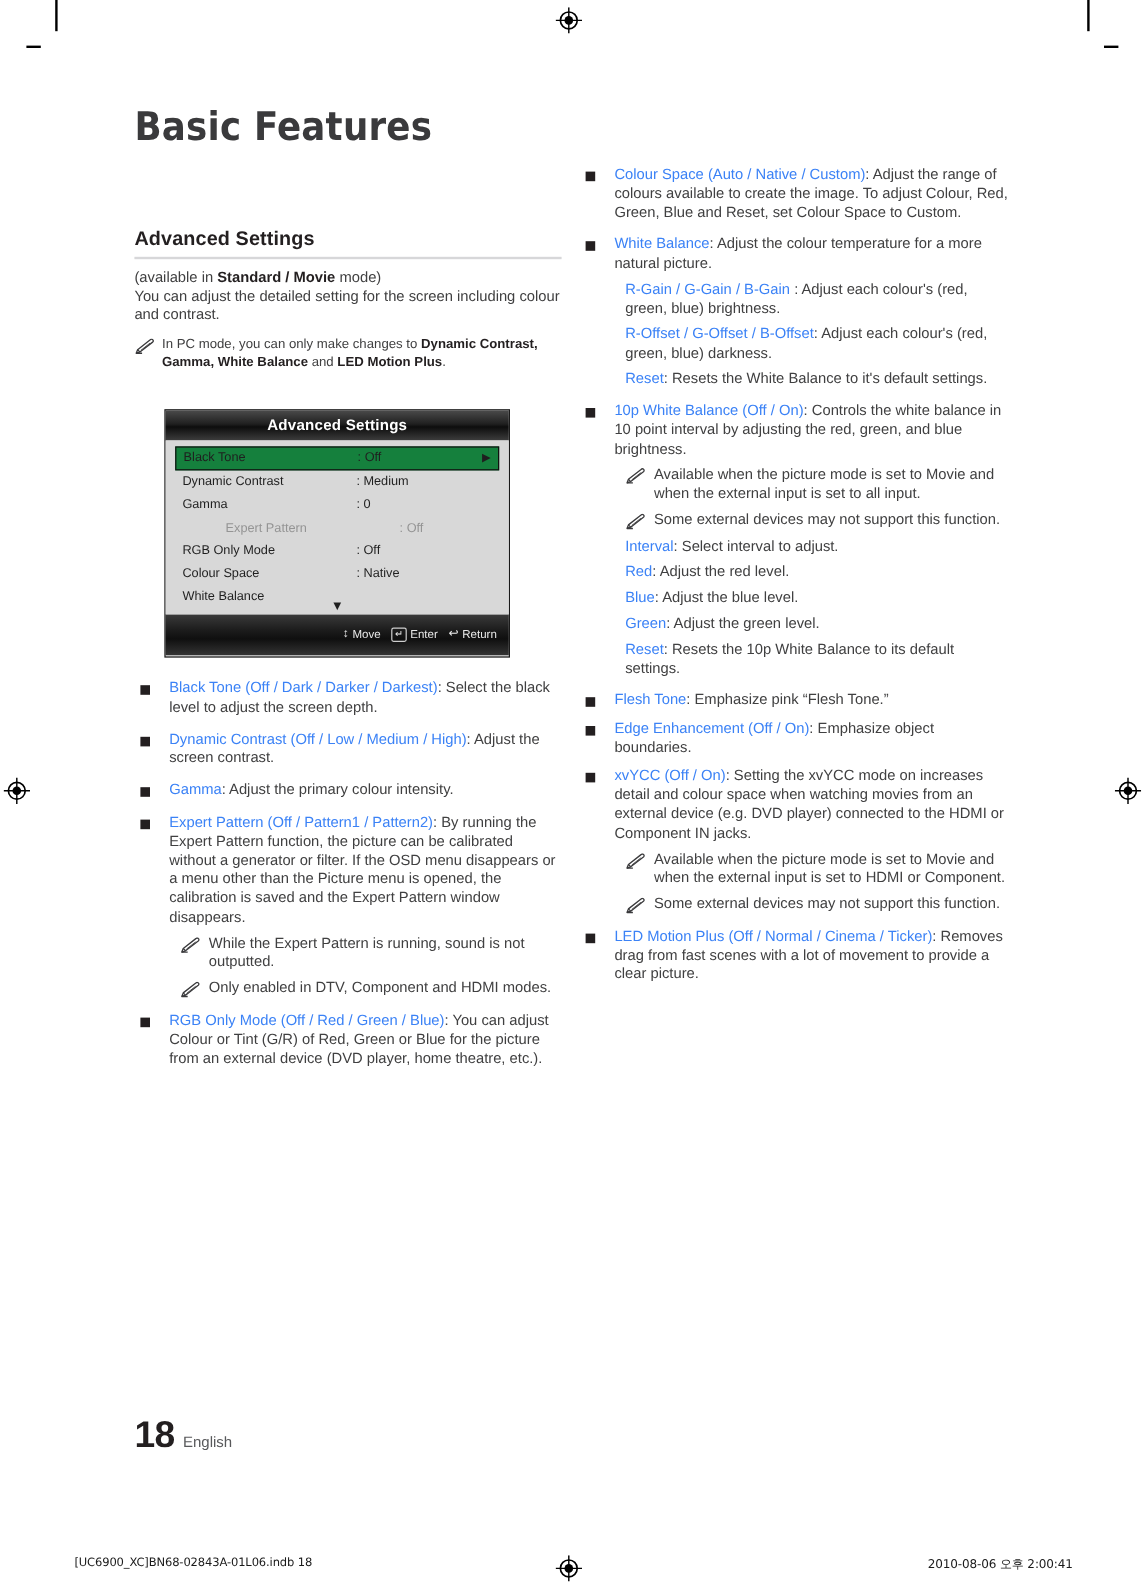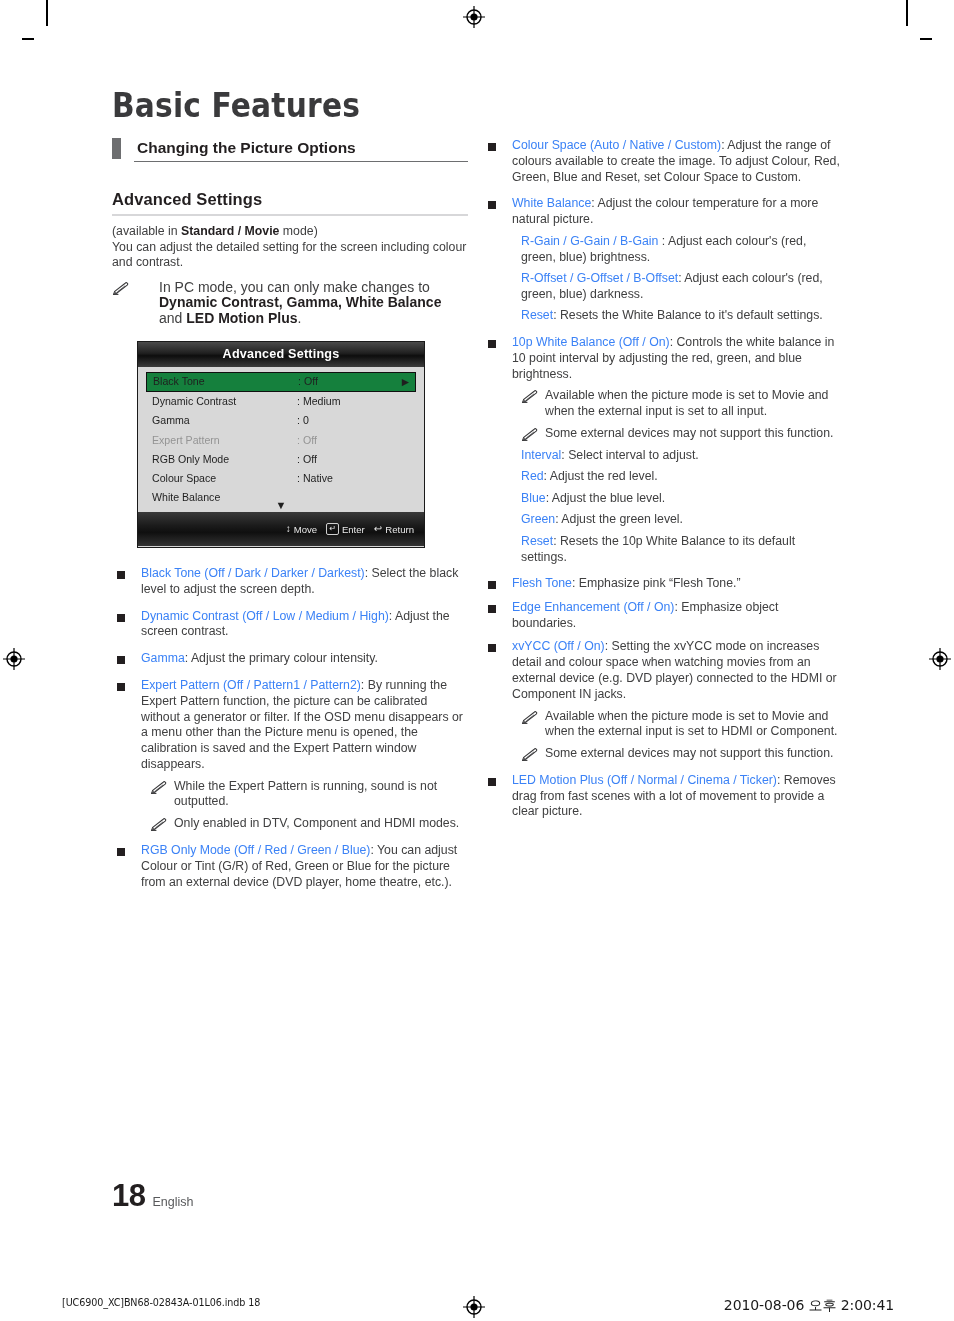--- a/index.html
+++ b/index.html
@@ -99,24 +99,23 @@
     margin-top: 9px;
   }
   .note .pencil {
     flex: 0 0 auto;
     width: 17px; height: 14px;
     margin-right: 6px;
     margin-top: 2px;
   }
   .note .pencil svg { display: block; }
   .note .txt {
-    font-size: 14px;
+    font-size: 11px;
     line-height: 15.6px;
     color: #404041;
-    margin-left: 24px;
   }
   .note .txt b { color: #231f20; font-weight: bold; }
 
   
   ul.bullets { list-style: none; margin: 0; padding: 0; }
   ul.bullets > li {
     position: relative;
     padding-left: 29px;
     margin-bottom: 11px;
     font-size: 12.3px;
@@ -185,21 +184,21 @@
     color: #1f1f1f;
     font-size: 10.6px;
     padding: 0 4px;
   }
   .osd-row.selected {
     border: 1.5px solid #101010;
     background: #15803d;
     height: 20px;
     line-height: 17px;
   }
-  .osd-row.dim { color: #949494; }
+  .osd-row.dim { color: #949494; margin-left: 36px; }
   .osd-row .r-label { position: absolute; left: 6px; }
   .osd-row .r-value { position: absolute; left: 151px; }
   .osd-row .r-arrow { position: absolute; right: 6px; font-size: 9.5px; }
   .osd-scroll {
     position: absolute;
     left: 0; right: 0; bottom: 2px;
     text-align: center;
     font-size: 11px;
     color: #1f1f1f;
     line-height: 10px;
@@ -243,21 +242,21 @@
     position: absolute;
     left: 62px; top: 1297px;
     font-size: 9.6px;
     color: #1a1a1a;
     font-family: "DejaVu Sans", sans-serif;
     letter-spacing: -.1px;
   }
   .timestamp {
     position: absolute;
     right: 60px; top: 1297px;
-    font-size: 14px;
+    font-size: 10px;
     color: #1a1a1a;
     font-family: "DejaVu Sans", sans-serif;
     letter-spacing: -.1px;
   }
 </style>
 </head>
 <body>
 
 <div class="page">
 
@@ -291,25 +290,20 @@
   <div class="reg-mark" style="left:463px;top:1296px;">
     <svg width="22" height="22" viewBox="0 0 22 22">
       <circle cx="11" cy="11" r="7" fill="none" stroke="#000" stroke-width="1.4"></circle>
       <circle cx="11" cy="11" r="3.6" fill="#000"></circle>
       <path d="M11 0 V22 M0 11 H22" stroke="#000" stroke-width="1.2"></path>
     </svg>
   </div>
 
   <div class="chapter-title">Basic Features</div>
 
-  <div class="section-header">
-    <div class="bar"></div>
-    <div class="label">Changing the Picture Options</div>
-    <div class="rule"></div>
-  </div>
 
   <div class="col-left">
 
     <div class="sub-head">Advanced Settings</div>
     <div class="sub-head-rule"></div>
 
     <p class="body">
       <span>(available in </span><b>Standard / Movie</b><span> mode)</span><br>
       <span>You can adjust the detailed setting for the screen including colour and contrast.</span>
     </p>

